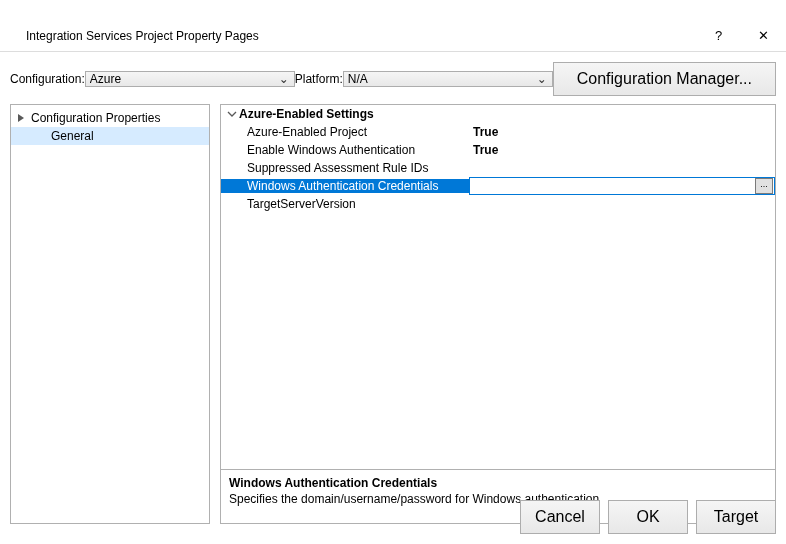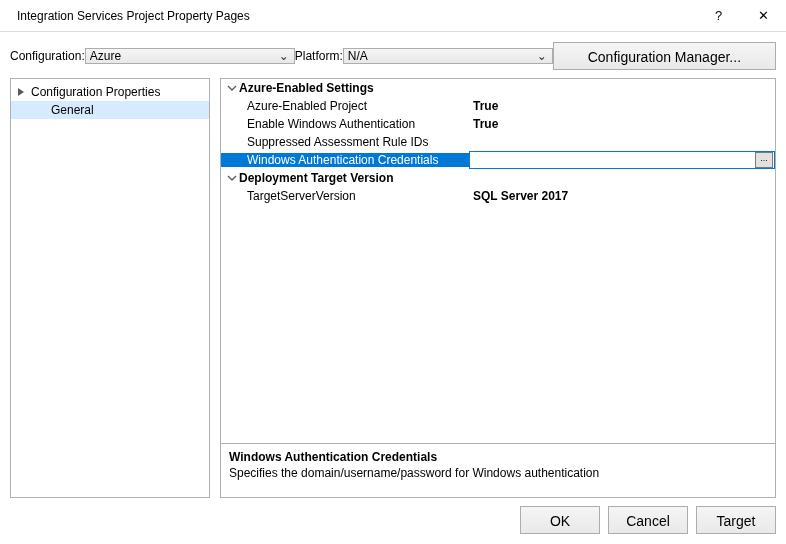--- a/index.html
+++ b/index.html
@@ -10,22 +10,23 @@
   color: #000;
   width: 786px;
   height: 544px;
   overflow: hidden;
   position: relative;
 }
 .titlebar {
   height: 32px;
   display: flex;
   align-items: center;
-  padding-left: 17px;
+  padding-left: 26px;
   border-bottom: 1px solid #ddd;
+  margin-top: 20px;
 }
 .titlebar .title { flex: 1; font-size: 12px; }
 .titlebar .ctrl {
   width: 45px; height: 30px;
   display: flex; align-items: center; justify-content: center;
   font-size: 14px; font-family: Arial, sans-serif;
 }
 .titlebar .ctrl.help { font-size: 13px; }
 .titlebar .ctrl.close { font-size: 13px; }
 
@@ -48,25 +49,25 @@
 .select-wrap { position: relative; display: inline-block; }
 .select-wrap::after {
   content: "⌄";
   position: absolute;
   right: 6px; top: 1px;
   font-size: 12px;
   pointer-events: none;
   color: #333;
 }
 .btn {
-  height: 28px;
+  height: 34px;
   border: 1px solid #adadad;
   background: linear-gradient(#f5f5f5,#e8e8e8);
   font-family: inherit;
-  font-size: 14px;
+  font-size: 16px;
   padding: 6px 10px;
   cursor: default;
 }
 
 .main {
   display: flex;
   padding: 0 10px;
   gap: 10px;
 }
 .tree {
@@ -239,40 +240,31 @@
       </div>
 
       <div class="prop-row selected">
         <div class="name">Windows Authentication Credentials</div>
         <div class="val">
           <span></span>
           <span class="ellipsis-btn">...</span>
         </div>
       </div>
 
-      <div class="cat-row">
-        <span class="exp">
-          <svg width="10" height="10" viewBox="0 0 10 10">
-              <path d="M1 3 L5 7 L9 3" stroke="#595959" fill="none" stroke-width="1.3"></path>
-            </svg>
-        </span>
-        <span>Deployment Target Version</span>
-      </div>
 
       <div class="prop-row">
         <div class="name">TargetServerVersion</div>
-        <div class="val bold-val">SQL Server 2017</div>
       </div>
 
     </div>
 
     <div class="desc">
       <div class="dt">Windows Authentication Credentials</div>
       <div>Specifies the domain/username/password for Windows authentication</div>
     </div>
   </div>
 </div>
 
 <div class="footer">
+  <button class="btn">Cancel</button>
   <button class="btn">OK</button>
-  <button class="btn">Cancel</button>
   <button class="btn">Target</button>
 </div>
 
 </body></html>

